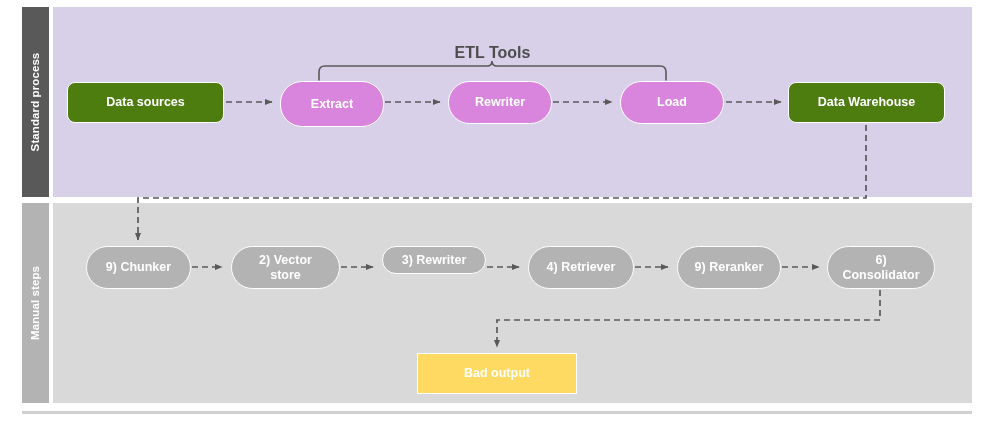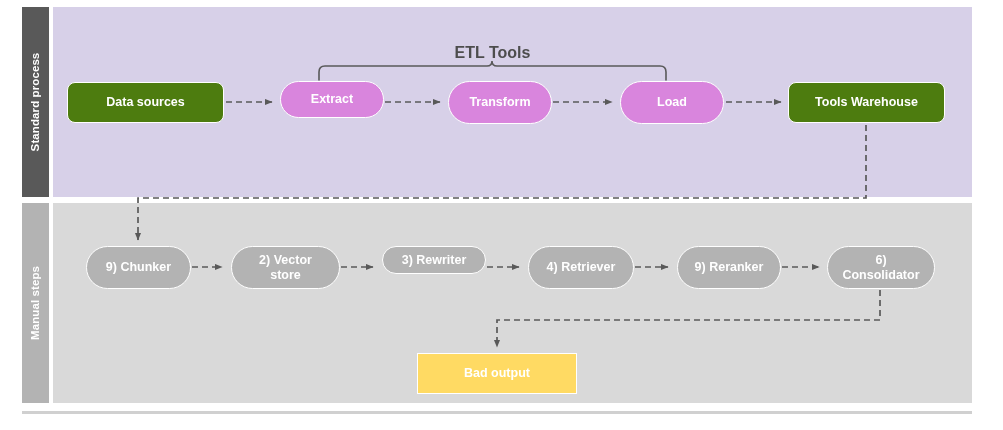--- a/index.html
+++ b/index.html
@@ -170,34 +170,34 @@
       <path d="M880,290 L880,320 L497,320 L497,347" fill="none" stroke="#595959" stroke-width="1.7" stroke-dasharray="6,4" marker-end="url(#arrow)"></path>
     </g>
   </svg>
 
   <div id="etl-label">ETL Tools</div>
 
   <div class="node node-rect-gray" style="left:67px; top:82px; width:157px; height:41px;">
     <span>Data sources</span>
   </div>
 
-  <div class="node node-pill-purple" style="left:280px; top:81px; width:104px; height:37px;">
+  <div class="node node-pill-purple" style="left:280px; top:81px; width:104px; height:46px;">
     <span>Extract</span>
   </div>
 
   <div class="node node-pill-purple" style="left:448px; top:81px; width:104px; height:43px;">
-    <span>Transform</span>
+    <span>Rewriter</span>
   </div>
 
   <div class="node node-pill-purple" style="left:620px; top:81px; width:104px; height:43px;">
     <span>Load</span>
   </div>
 
   <div class="node node-rect-gray" style="left:788px; top:82px; width:157px; height:41px;">
-    <span>Tools Warehouse</span>
+    <span>Data Warehouse</span>
   </div>
 
   <div class="node node-pill-gray" style="left:86px; top:246px; width:105px; height:43px;">
     <span>9) Chunker</span>
   </div>
 
   <div class="node node-pill-gray" style="left:231px; top:246px; width:109px; height:43px; padding:8px 18px;">
     <span>2) Vector store</span>
   </div>
 

